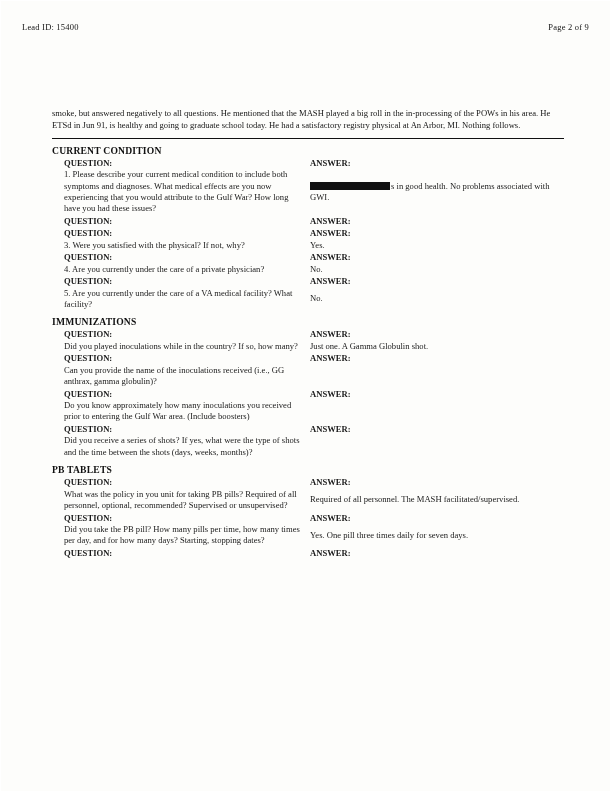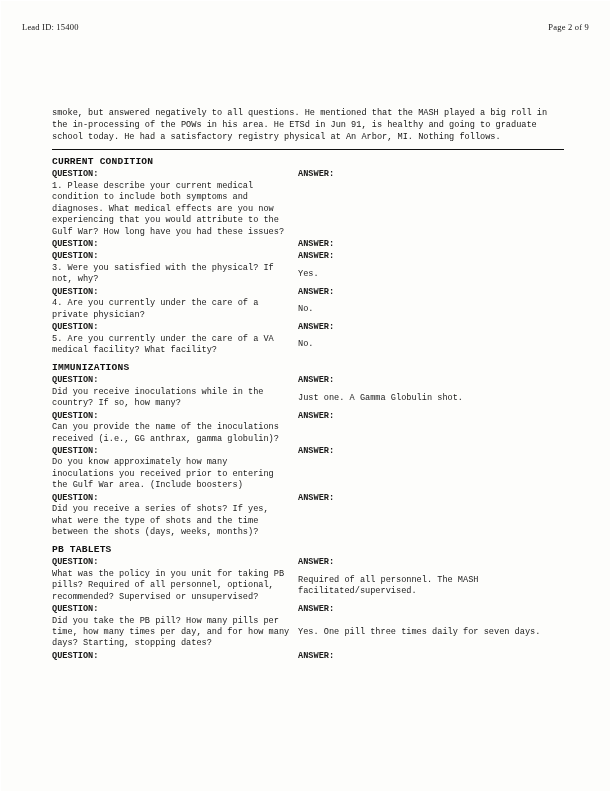--- a/index.html
+++ b/index.html
@@ -31,21 +31,20 @@
     font-size: 8.5px;
     font-family: "Liberation Serif", serif;
     color: #141414;
     letter-spacing: 0.2px;
   }
   .content {
     position: absolute;
     top: 108px;
     left: 52px;
     width: 512px;
-    font-family: Liberation Mono, monospace;
   }
   .intro-par {
     font-size: 8.6px;
     line-height: 11.8px;
     text-align: left;
     color: #151515;
   }
   .rule {
     border-bottom: 1.3px solid #111;
     margin-top: 6px;
@@ -54,21 +53,21 @@
   }
   .section-title {
     font-size: 9.6px;
     font-weight: bold;
     letter-spacing: 0.2px;
     margin-top: 6px;
     margin-bottom: 2px;
     color: #101010;
   }
   .qa-block {
-    margin-left: 0;
+    margin-left: 12px;
     margin-bottom: 1px;
   }
   .qa-head {
     display: flex;
     font-size: 8.6px;
     font-weight: bold;
     line-height: 11.5px;
   }
   .qa-body {
     display: flex;
@@ -123,20 +122,21 @@
     <div id="sections-root">
         <div>
           <div class="section-title">CURRENT CONDITION</div>
           <div class="qa-block">
             <div class="qa-head">
               <div class="col-q">QUESTION:</div>
               <div class="col-a">ANSWER:</div>
             </div>
             <div class="qa-body">
               <div class="col-q">1. Please describe your current medical condition to include both symptoms and diagnoses.  What medical effects are you now experiencing that you would attribute to the Gulf War?  How long have you had these issues?</div>
+              <div class="col-a"><span class="redaction"></span><span>s in good health.  No problems associated with GWI.</span></div>
             </div>
           </div>
           <div class="qa-block">
             <div class="qa-head">
               <div class="col-q">QUESTION:</div>
               <div class="col-a">ANSWER:</div>
             </div>
           </div>
           <div class="qa-block">
             <div class="qa-head">
@@ -170,21 +170,21 @@
           </div>
         </div>
         <div>
           <div class="section-title">IMMUNIZATIONS</div>
           <div class="qa-block">
             <div class="qa-head">
               <div class="col-q">QUESTION:</div>
               <div class="col-a">ANSWER:</div>
             </div>
             <div class="qa-body">
-              <div class="col-q">Did you receive inoculations while in the country?  If so, how many?</div>
+              <div class="col-q">Did you played inoculations while in the country?  If so, how many?</div>
               <div class="col-a">Just one.  A Gamma Globulin shot.</div>
             </div>
           </div>
           <div class="qa-block">
             <div class="qa-head">
               <div class="col-q">QUESTION:</div>
               <div class="col-a">ANSWER:</div>
             </div>
             <div class="qa-body">
               <div class="col-q">Can you provide the name of the inoculations received (i.e., GG anthrax, gamma globulin)?</div>

